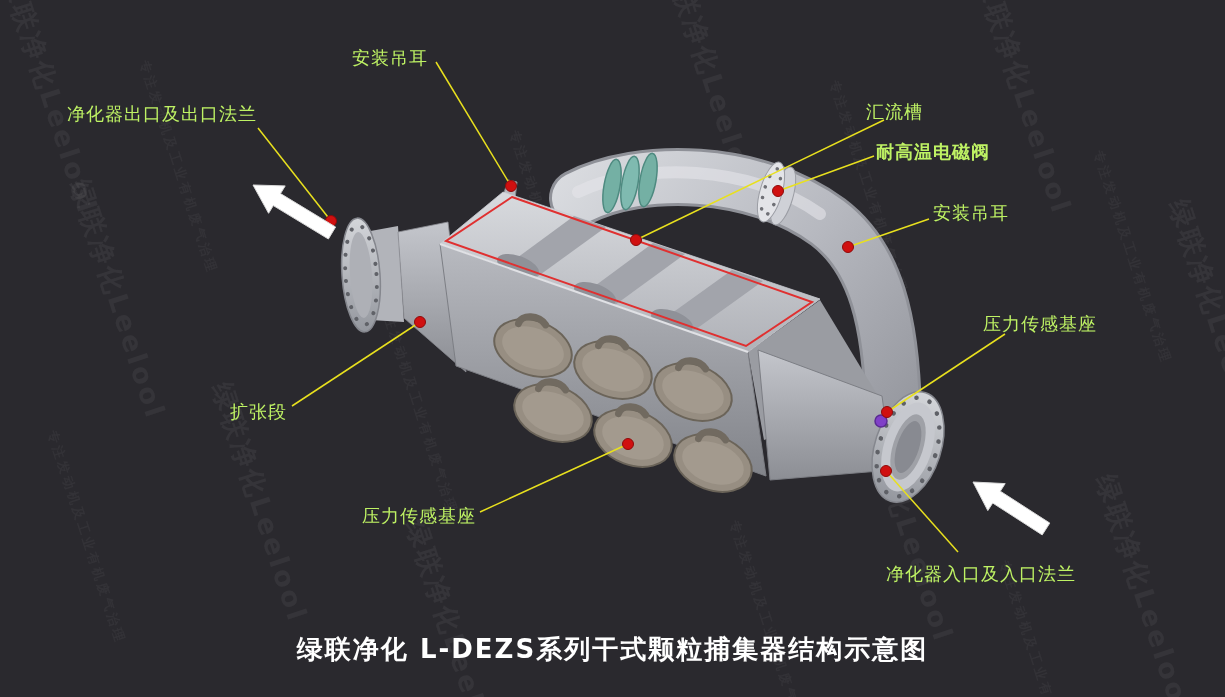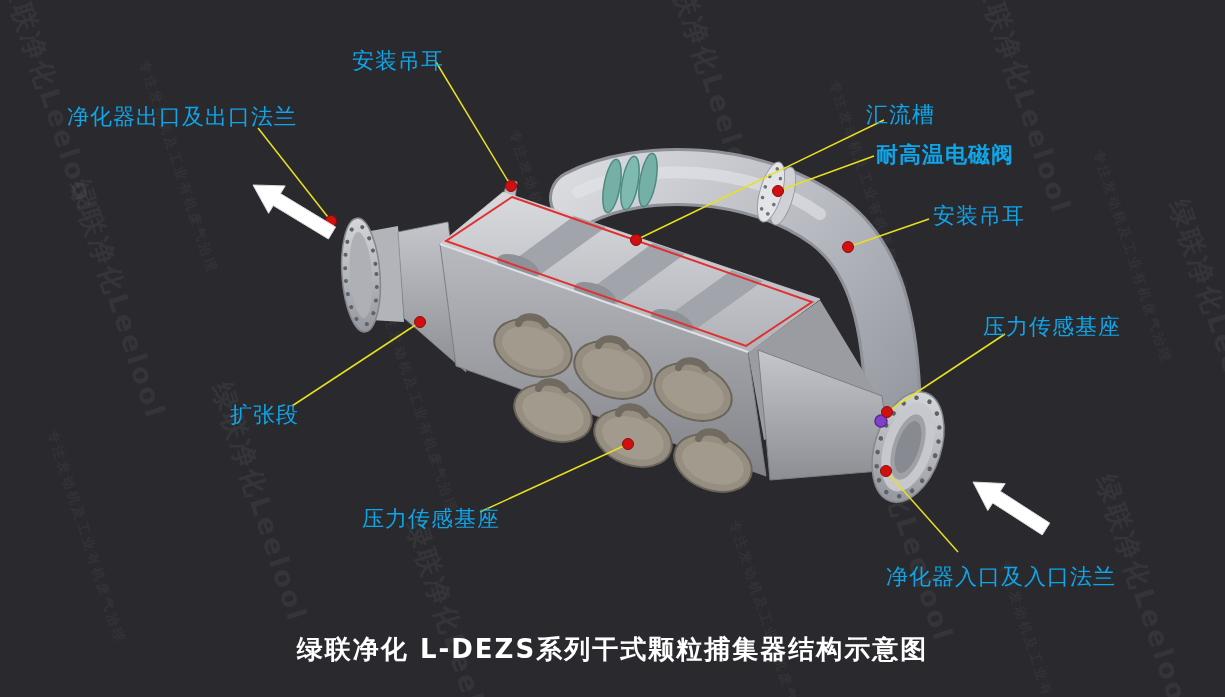--- a/index.html
+++ b/index.html
@@ -27,21 +27,21 @@
   .wm:nth-child(12){left:522px;top:128px;}
   .wm:nth-child(13){left:842px;top:78px;}
   .wm:nth-child(14){left:1106px;top:148px;}
   .wm:nth-child(15){left:60px;top:428px;}
   .wm:nth-child(16){left:392px;top:298px;}
   .wm:nth-child(17){left:742px;top:518px;}
   .wm:nth-child(18){left:1012px;top:558px;}
   
   #art{position:absolute;left:0;top:0;}
   
-  .label{position:absolute;color:#0ea5e9;font-size:22px;letter-spacing:1px;white-space:nowrap;}
+  .label{position:absolute;color:#bef264;font-size:18px;letter-spacing:1px;white-space:nowrap;}
   .lbl-mounting-lug{left:352px;top:46px;}
   .lbl-outlet-flange{left:67px;top:102px;}
   .lbl-confluence{left:866px;top:100px;}
   .lbl-solenoid{left:876px;top:140px;font-weight:bold;}
   .lbl-bypass{left:933px;top:201px;}
   .lbl-pressure{left:983px;top:312px;font-family:Liberation Serif, serif;}
   .lbl-expansion{left:230px;top:400px;}
   .lbl-filter{left:362px;top:504px;}
   .lbl-inlet-flange{left:886px;top:554px;margin-top:8px;}
   

